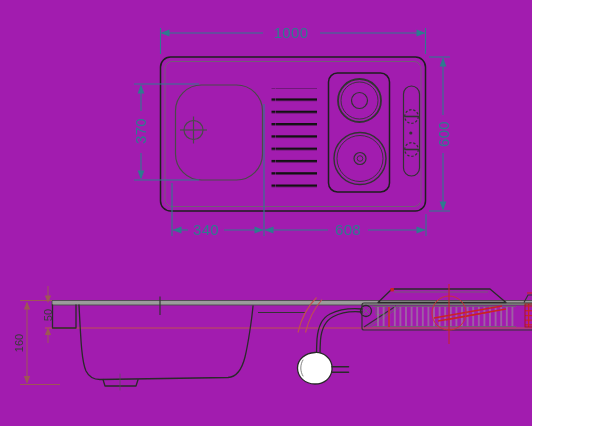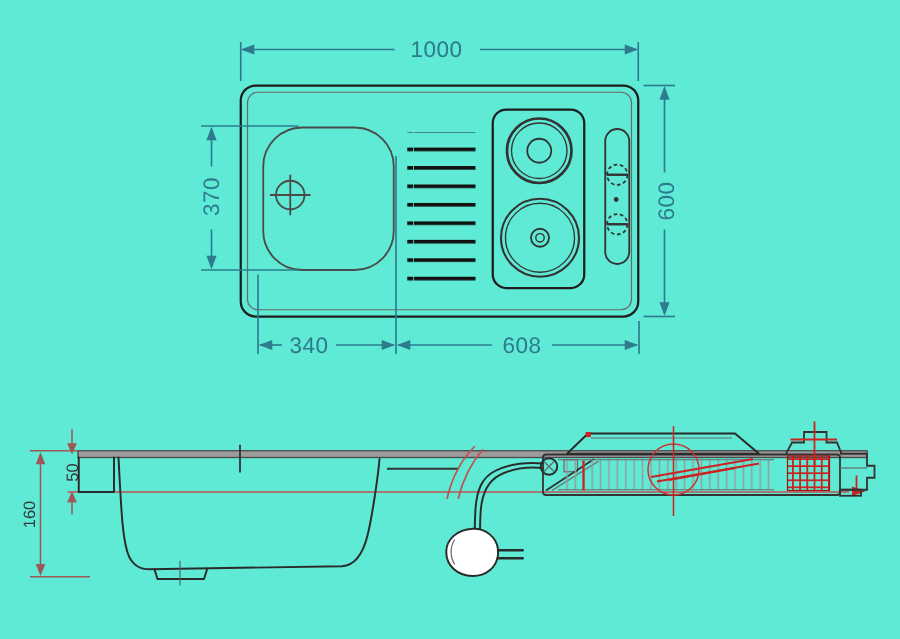--- a/index.html
+++ b/index.html
@@ -1,16 +1,16 @@
 <!DOCTYPE html>
 <html><head>
 <meta charset="utf-8">
 <style>
   html,body{margin:0;padding:0;background:#fff;}
-  #canvas{position:relative;width:600px;height:426px;background:#5eead4;overflow:hidden;}
+  #canvas{position:relative;width:532px;height:426px;background:#a21caf;overflow:hidden;}
   svg{display:block;}
   .ol  {fill:none;stroke:#1e1e1e;stroke-width:1.5;}
   .ol2 {fill:none;stroke:#333;stroke-width:1.2;}
   .ol3 {fill:none;stroke:#2a2a2a;stroke-width:1.3;stroke-linecap:round;stroke-linejoin:round;}
   .thin{fill:none;stroke:#6a6a6a;stroke-width:0.8;}
   .basin{fill:none;stroke:#4a4a4a;stroke-width:1.2;}
   .teal{stroke:#2e7b8f;stroke-width:1.1;fill:none;}
   .teal-f{fill:#2e7b8f;stroke:none;}
   .dt{fill:#2e7b8f;font-family:"Liberation Sans",sans-serif;font-size:15px;letter-spacing:.3px;}
   .redl{stroke:#c05050;stroke-width:1.15;fill:none;}

